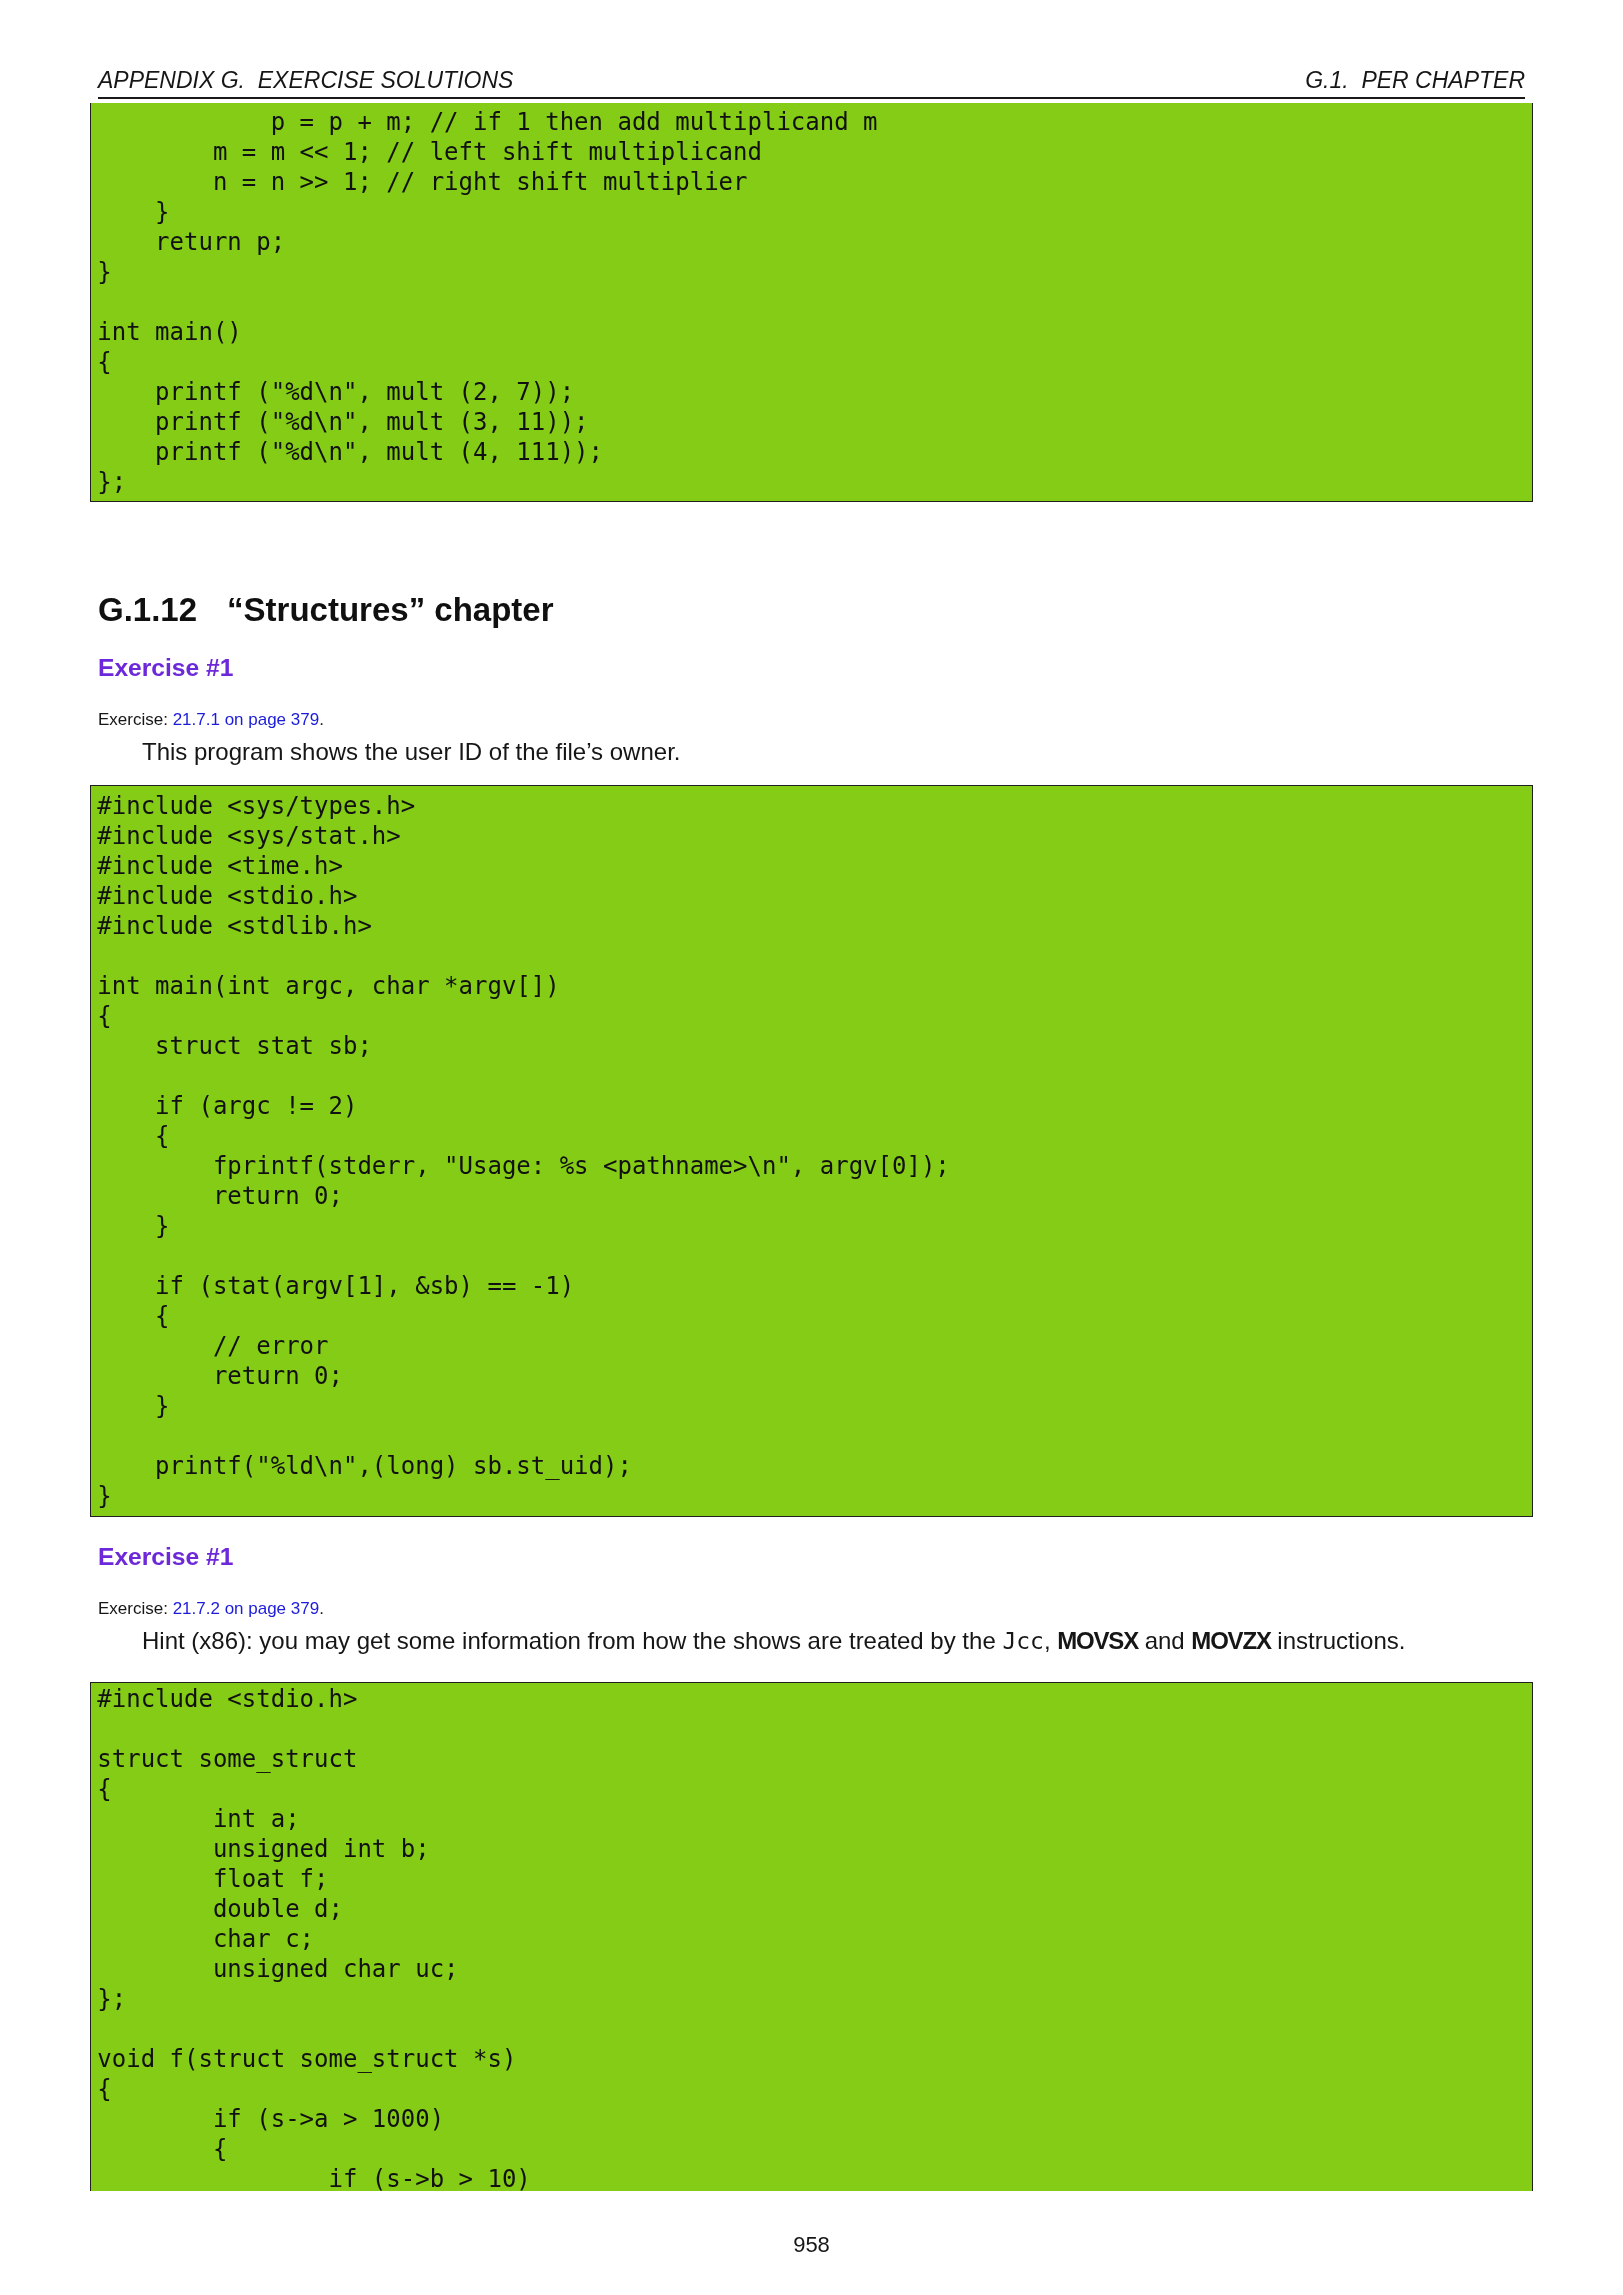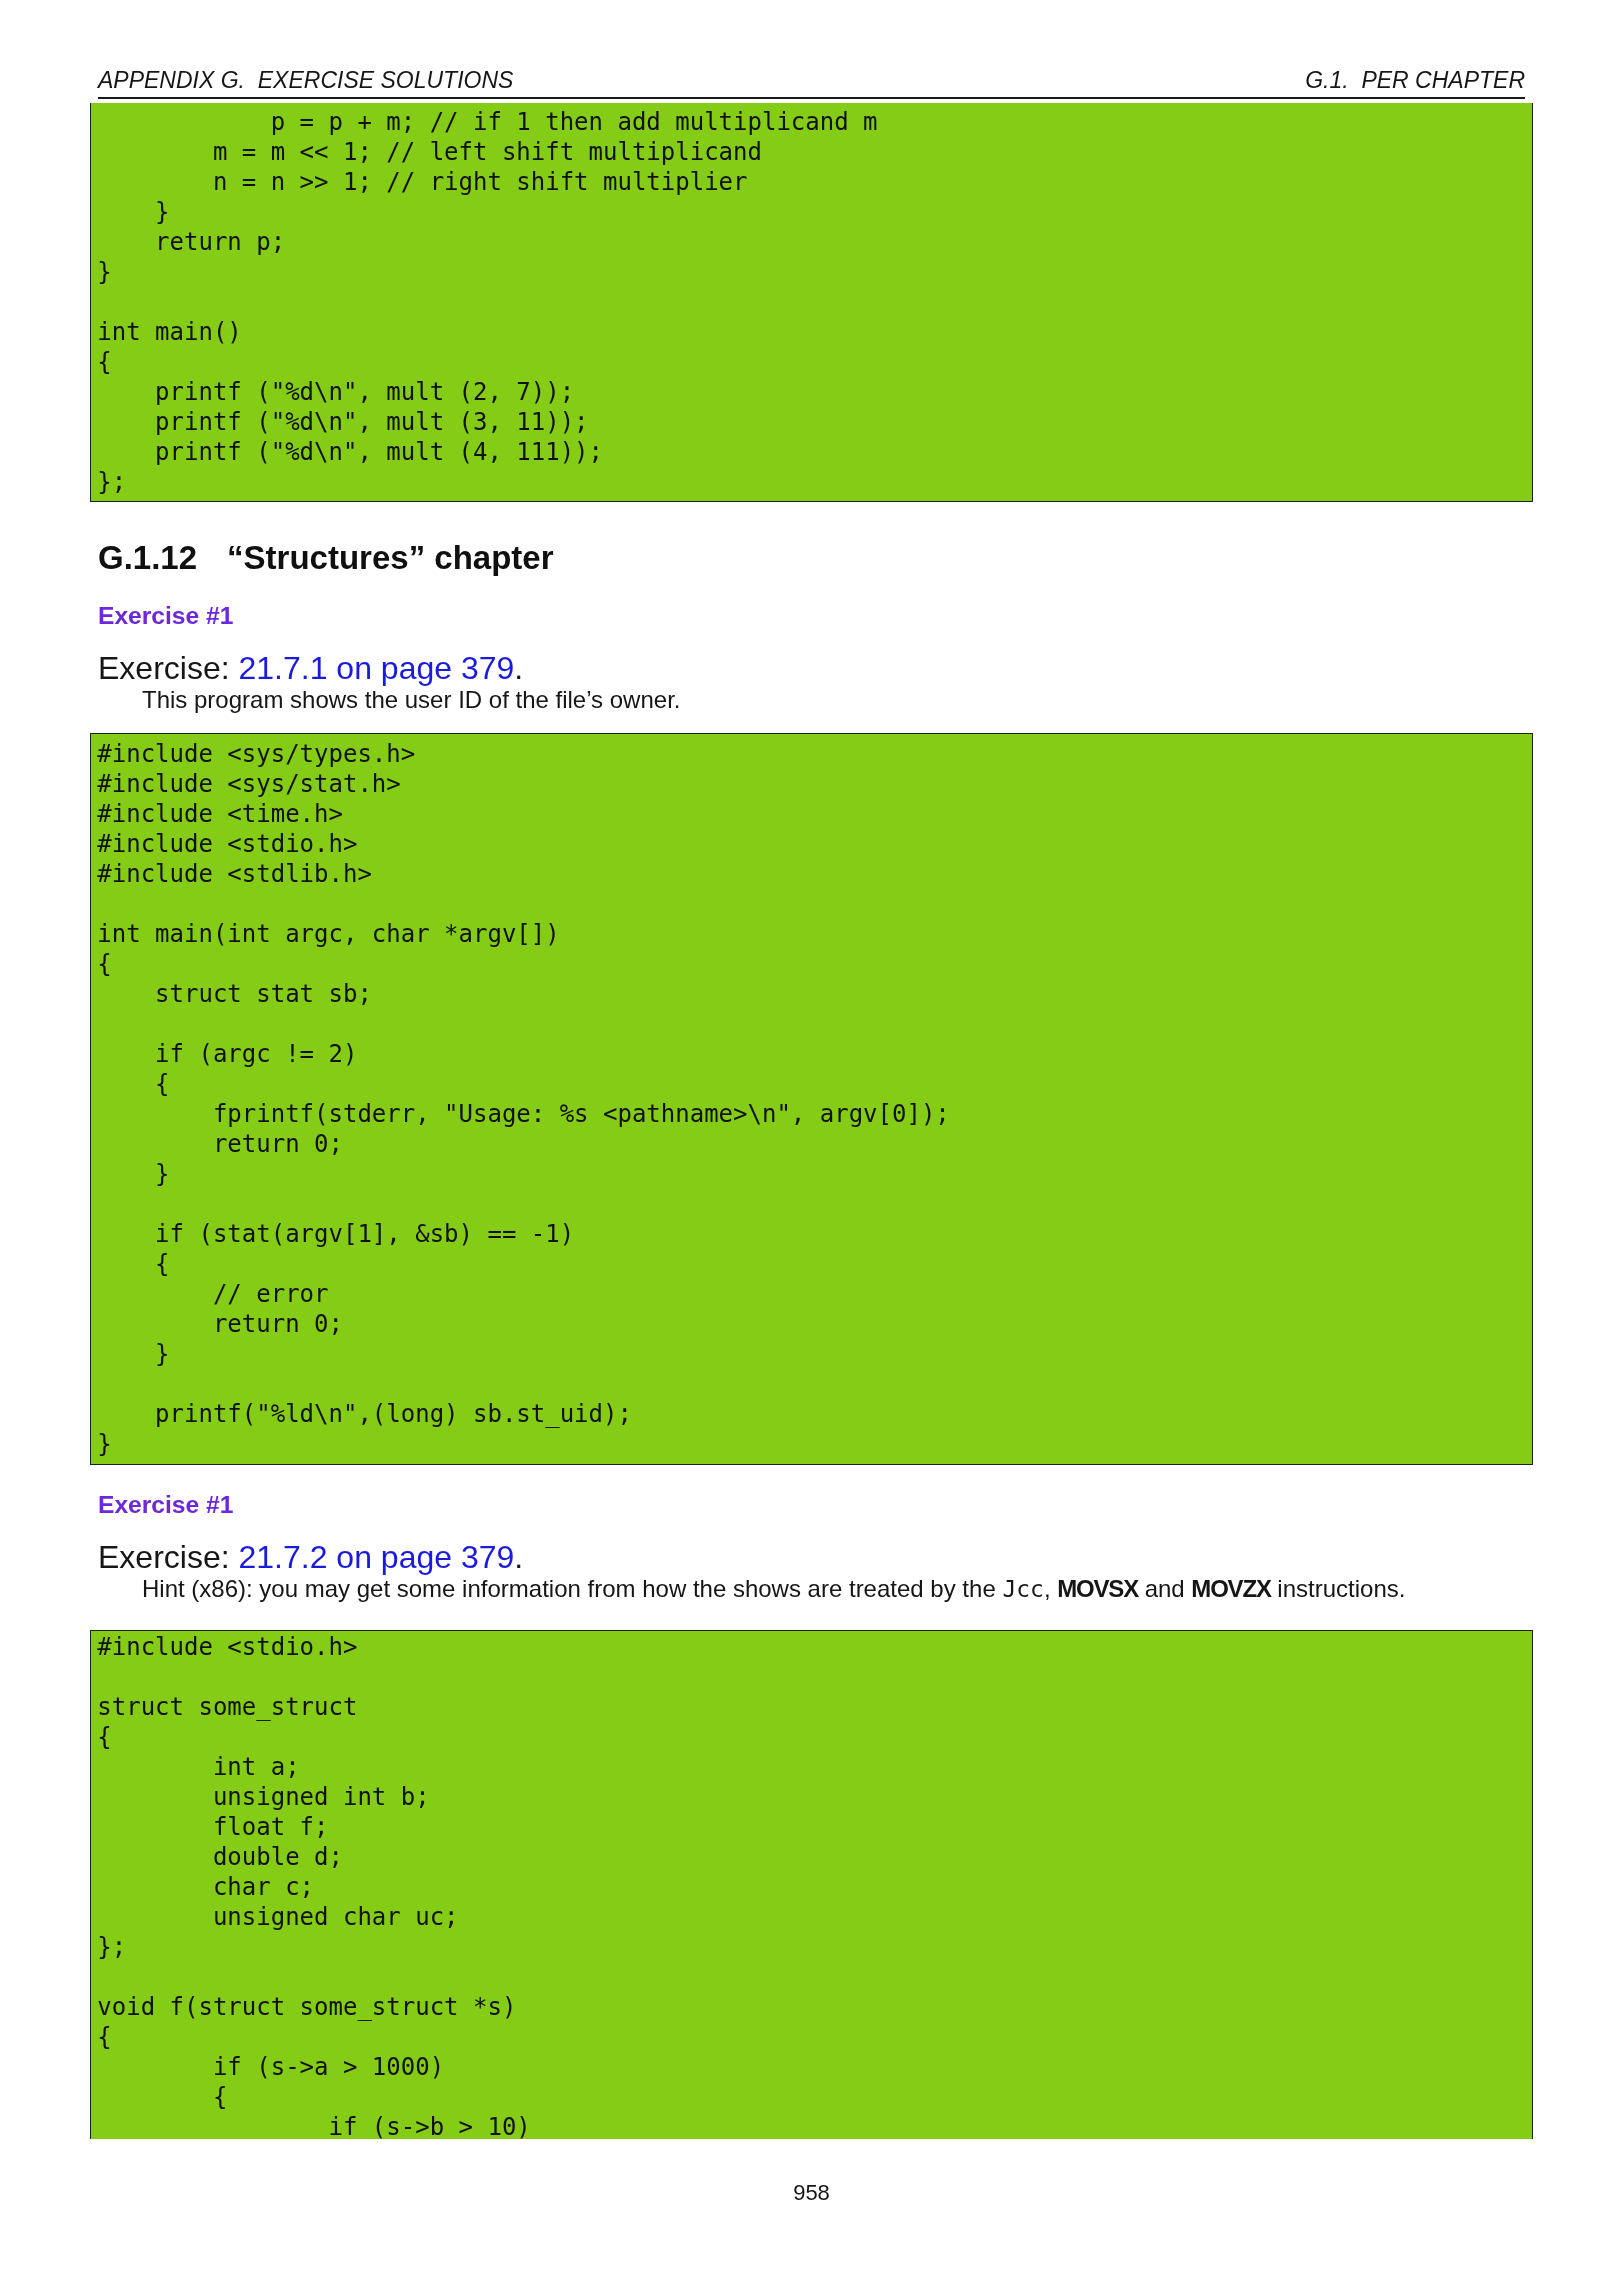--- a/index.html
+++ b/index.html
@@ -58,39 +58,39 @@
   }
   .code.third {
     margin-top: 25px;
     border-bottom: none;
     height: 509px;
     padding: 1.6px 0 0 6.3px;
   }
 
   
   h2.section {
-    margin: 38px 8px 0 8px;
+    margin: 90px 8px 0 8px;
     font-size: 33px;
     line-height: 36px;
     font-weight: bold;
     color: #101010;
   }
   h2.section .sec-title { margin-left: 30px; }
   h3.exercise {
     margin: 27px 8px 0 8px;
     font-size: 24.6px;
     line-height: 25px;
     font-weight: bold;
     color: #6d28d9;
   }
 
   
   p.exline {
     margin: 24px 8px 0 8px;
-    font-size: 32px;
+    font-size: 17px;
     line-height: 32px;
     white-space: pre-wrap;
   }
   p.bodyline {
     margin: 0 8px;
     font-size: 24px;
     line-height: 32px;
     text-indent: 44px;
     white-space: pre-wrap;
   }

